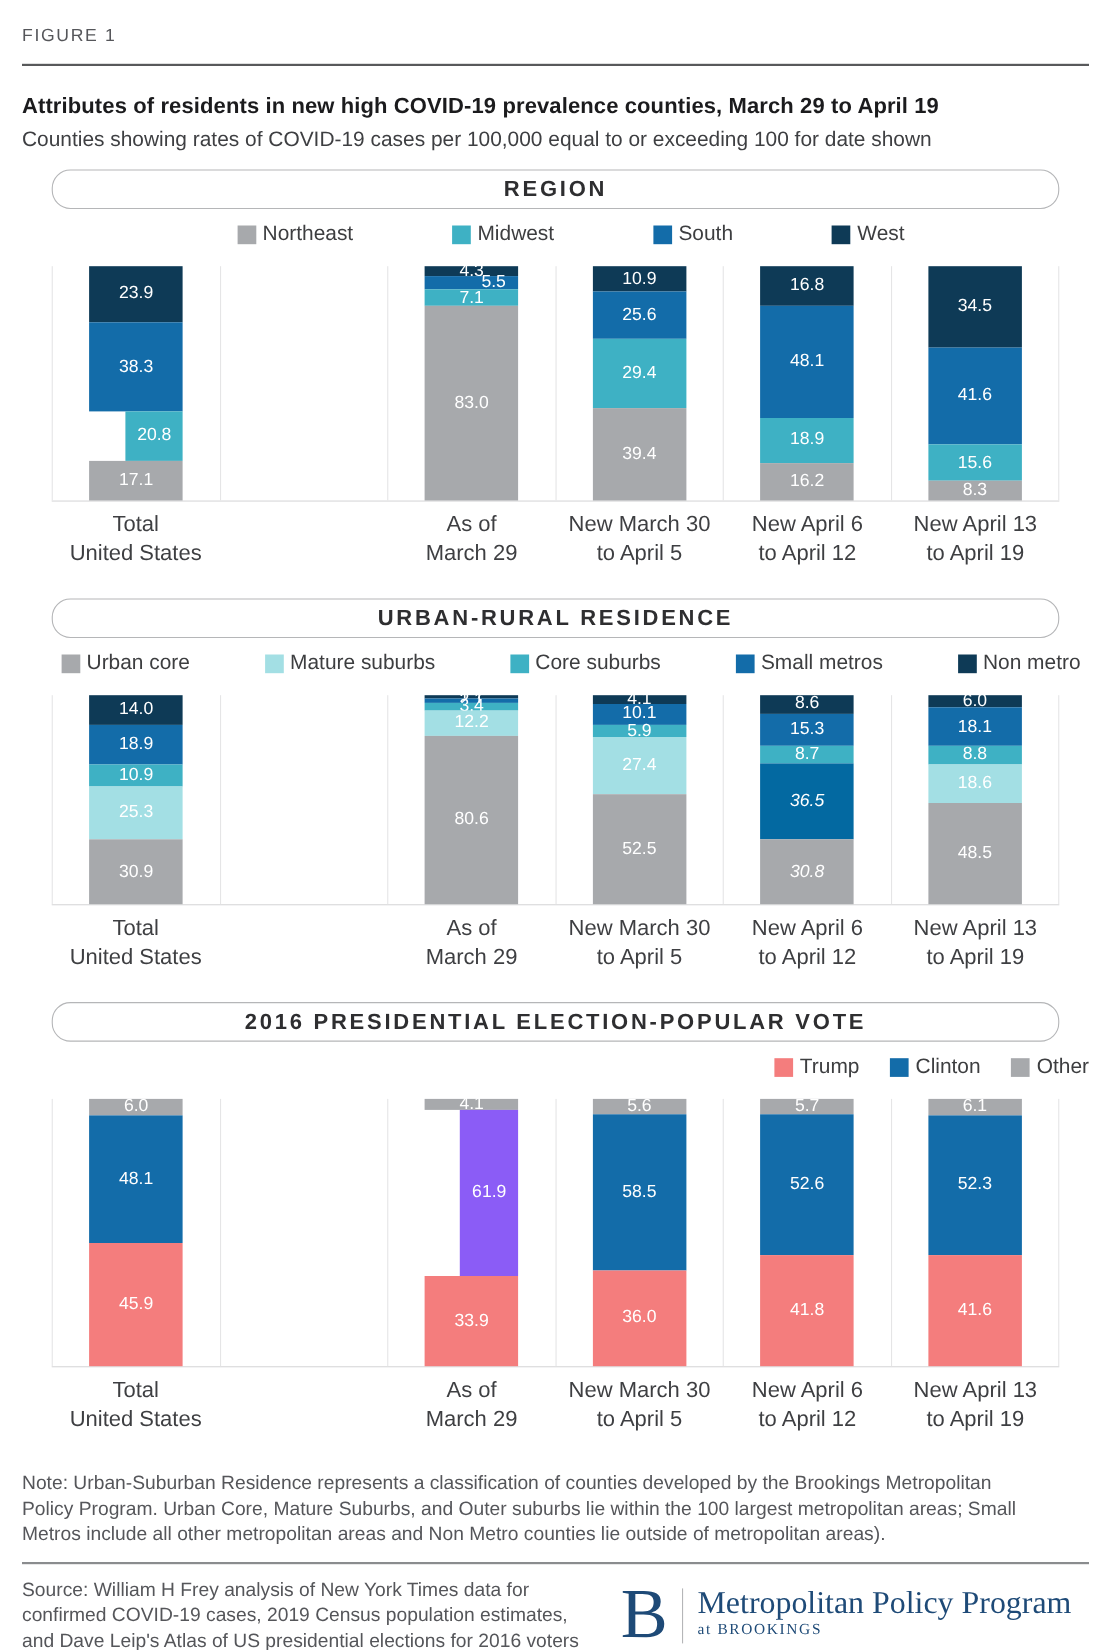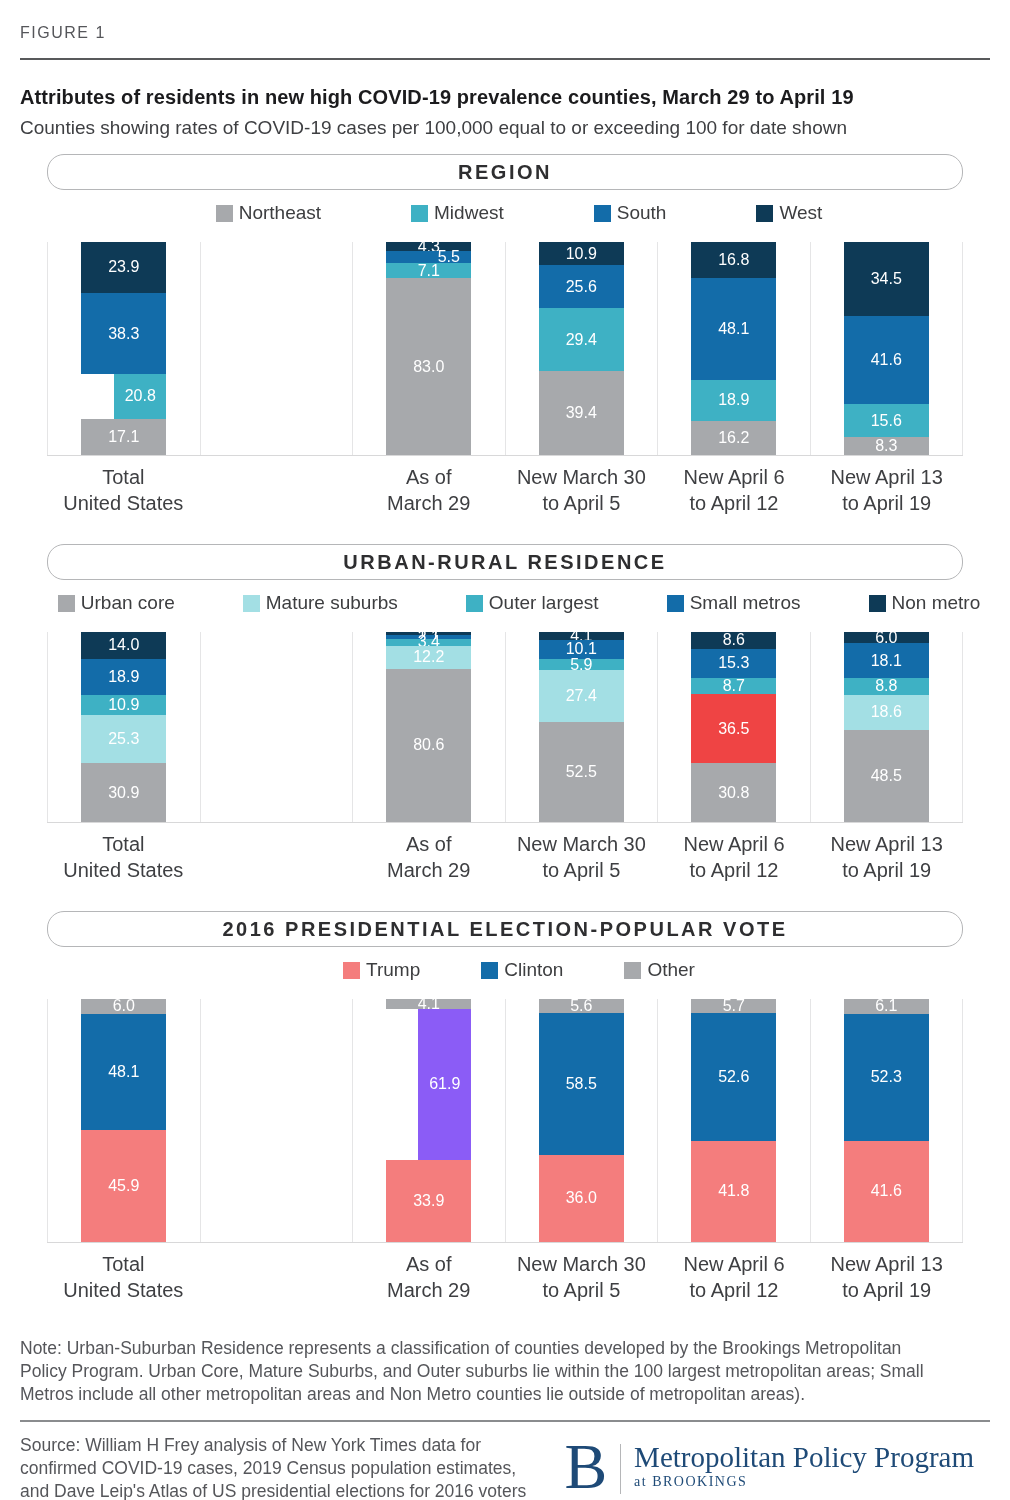--- a/index.html
+++ b/index.html
@@ -10,21 +10,21 @@
   .title{margin:24px 0 0 0;font-size:20px;line-height:26px;font-weight:bold;color:#1b1b1d;letter-spacing:.1px;}
   .subtitle{margin-top:6px;font-size:19px;line-height:24px;color:#3e3f42;}
   #charts{margin-top:14px;}
   .chart{margin-top:0;}
   .chart + .chart{margin-top:28px;}
   .pill{border:1px solid #b5b6b8;border-radius:17px;height:34px;margin:0 27px;display:flex;align-items:center;justify-content:center;background:#fff;}
   .pill-text{font-size:20px;font-weight:bold;letter-spacing:2.5px;color:#2e2e30;}
   .legend{margin-top:12px;display:flex;justify-content:center;align-items:center;}
   .chart-0 .legend{gap:62px;}
   .chart-1 .legend{gap:40px;}
-  .chart-2 .legend{gap:33px;}
+  .chart-2 .legend{gap:0;justify-content:flex-end;}
   .legend-item{display:flex;align-items:center;gap:6px;margin-left:28px;}
   .swatch{width:17px;height:17px;display:inline-block;}
   .legend-label{font-size:19px;color:#3d3e40;}
   .plot{display:flex;margin:18px 27px 0 27px;border-bottom:1px solid #d8d8d9;position:relative;}
   .col{flex:1;border-left:1px solid #e5e5e6;display:flex;justify-content:center;align-items:flex-end;min-width:0;}
   .col:last-child{border-right:1px solid #e5e5e6;}
   .bar{width:85px;height:100%;display:flex;flex-direction:column-reverse;}
   .seg{display:flex;align-items:center;justify-content:center;overflow:visible;}
   .seg-label{color:#ffffff;font-size:16px;line-height:1;white-space:nowrap;}
   .xlabels{display:flex;margin:8px 27px 0 27px;}
@@ -176,21 +176,21 @@
           <span class="legend-item">
             <span class="swatch" style="background: rgb(167, 169, 172);"></span>
             <span class="legend-label">Urban core</span>
           </span>
           <span class="legend-item">
             <span class="swatch" style="background: rgb(163, 223, 228);"></span>
             <span class="legend-label">Mature suburbs</span>
           </span>
           <span class="legend-item">
             <span class="swatch" style="background: rgb(62, 177, 196);"></span>
-            <span class="legend-label">Outer largest</span>
+            <span class="legend-label">Core suburbs</span>
           </span>
           <span class="legend-item">
             <span class="swatch" style="background: rgb(19, 108, 169);"></span>
             <span class="legend-label">Small metros</span>
           </span>
           <span class="legend-item">
             <span class="swatch" style="background: rgb(14, 58, 86);"></span>
             <span class="legend-label">Non metro</span>
           </span>
         </div>
@@ -248,24 +248,24 @@
               <div class="seg" style="height: 10.1%; background: rgb(19, 108, 169);">
                 <span class="seg-label">10.1</span>
               </div>
               <div class="seg" style="height: 4.1%; background: rgb(14, 58, 86);">
                 <span class="seg-label">4.1</span>
               </div>
             </div>
           </div>
           <div class="col">
             <div class="bar">
-              <div class="seg" style="height: 30.8%; background: rgb(167, 169, 172);">
+              <div class="seg" style="height: 30.8%; background: rgb(167, 169, 172); font-style: italic;">
                 <span class="seg-label">30.8</span>
               </div>
-              <div class="seg" style="height: 36.5%; background: #ef4444;">
+              <div class="seg" style="height: 36.5%; background: #0369a1; font-style: italic;">
                 <span class="seg-label">36.5</span>
               </div>
               <div class="seg" style="height: 8.7%; background: rgb(62, 177, 196);">
                 <span class="seg-label">8.7</span>
               </div>
               <div class="seg" style="height: 15.3%; background: rgb(19, 108, 169);">
                 <span class="seg-label">15.3</span>
               </div>
               <div class="seg" style="height: 8.6%; background: rgb(14, 58, 86);">
                 <span class="seg-label">8.6</span>

